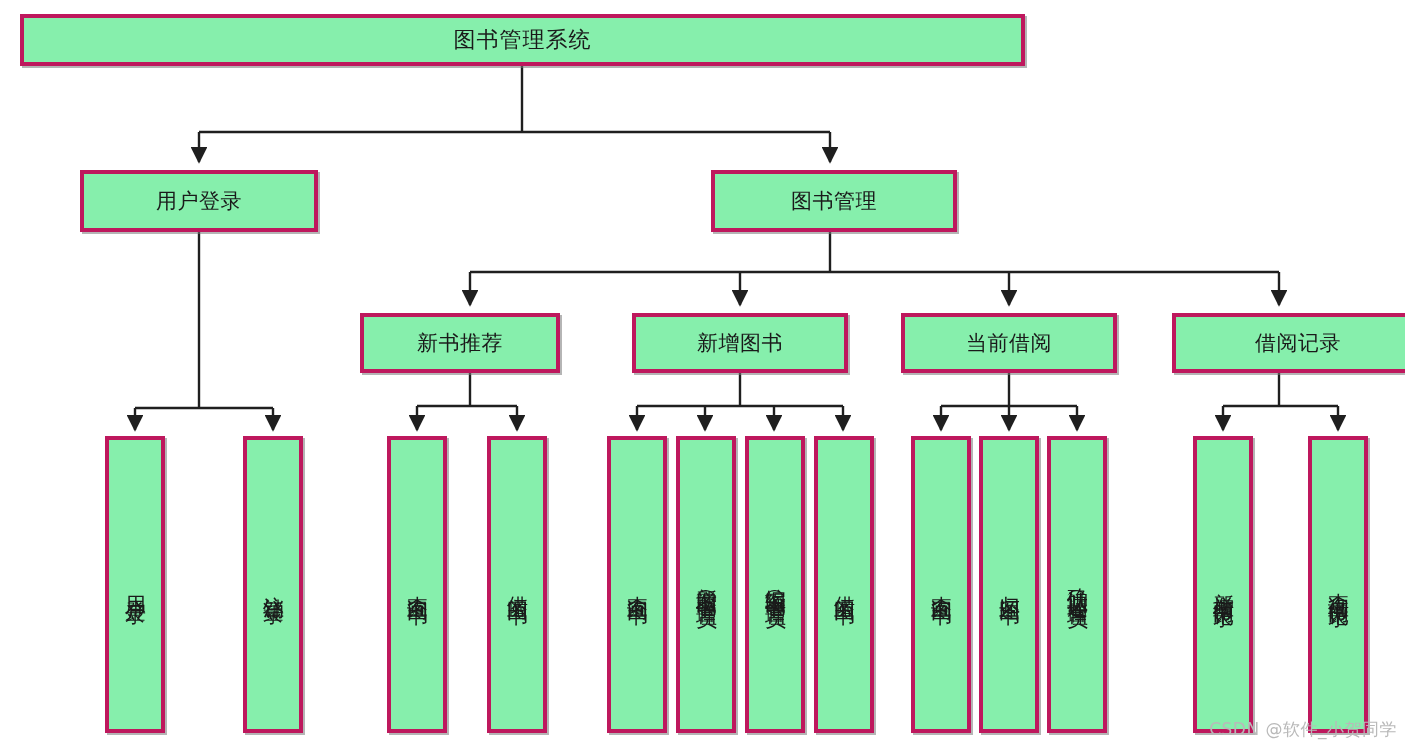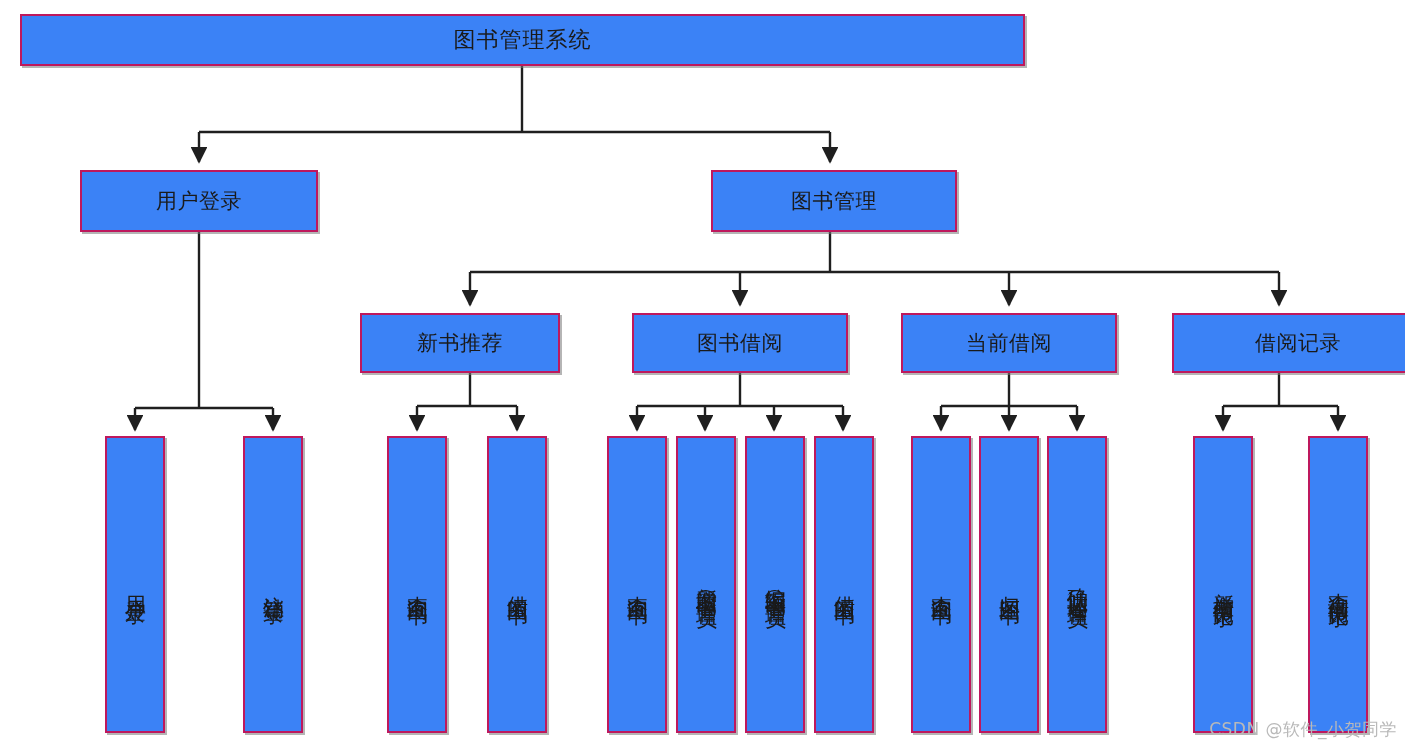--- a/index.html
+++ b/index.html
@@ -22,22 +22,22 @@
     position: absolute;
     left: 0;
     top: 0;
     width: 1405px;
     height: 747px;
     pointer-events: none;
   }
   .node {
     position: absolute;
     box-sizing: border-box;
-    background: #3b82f6;
-    border: 2px solid #be185d;
+    background: #86efac;
+    border: 4px solid #be185d;
     box-shadow: 2px 2px 0 rgba(120,120,120,0.55);
     display: flex;
     align-items: center;
     justify-content: center;
     color: #1a1a1a;
     z-index: 2;
   }
   .node-label {
     display: block;
     text-align: center;
@@ -141,21 +141,21 @@
     <span class="node-label">用户登录</span>
   </div>
   <div class="node horiz" style="left:711px; top:170px; width:246px; height:62px;">
     <span class="node-label">图书管理</span>
   </div>
 
   <div class="node horiz" style="left:360px; top:313px; width:200px; height:60px;">
     <span class="node-label">新书推荐</span>
   </div>
   <div class="node horiz" style="left:632px; top:313px; width:216px; height:60px;">
-    <span class="node-label">图书借阅</span>
+    <span class="node-label">新增图书</span>
   </div>
   <div class="node horiz" style="left:901px; top:313px; width:216px; height:60px;">
     <span class="node-label">当前借阅</span>
   </div>
   <div class="node horiz" style="left:1172px; top:313px; width:252px; height:60px;">
     <span class="node-label">借阅记录</span>
   </div>
 
   <div class="node vert" style="left:105px; top:436px; width:60px; height:297px;">
     <span class="node-label">用户登录</span>

